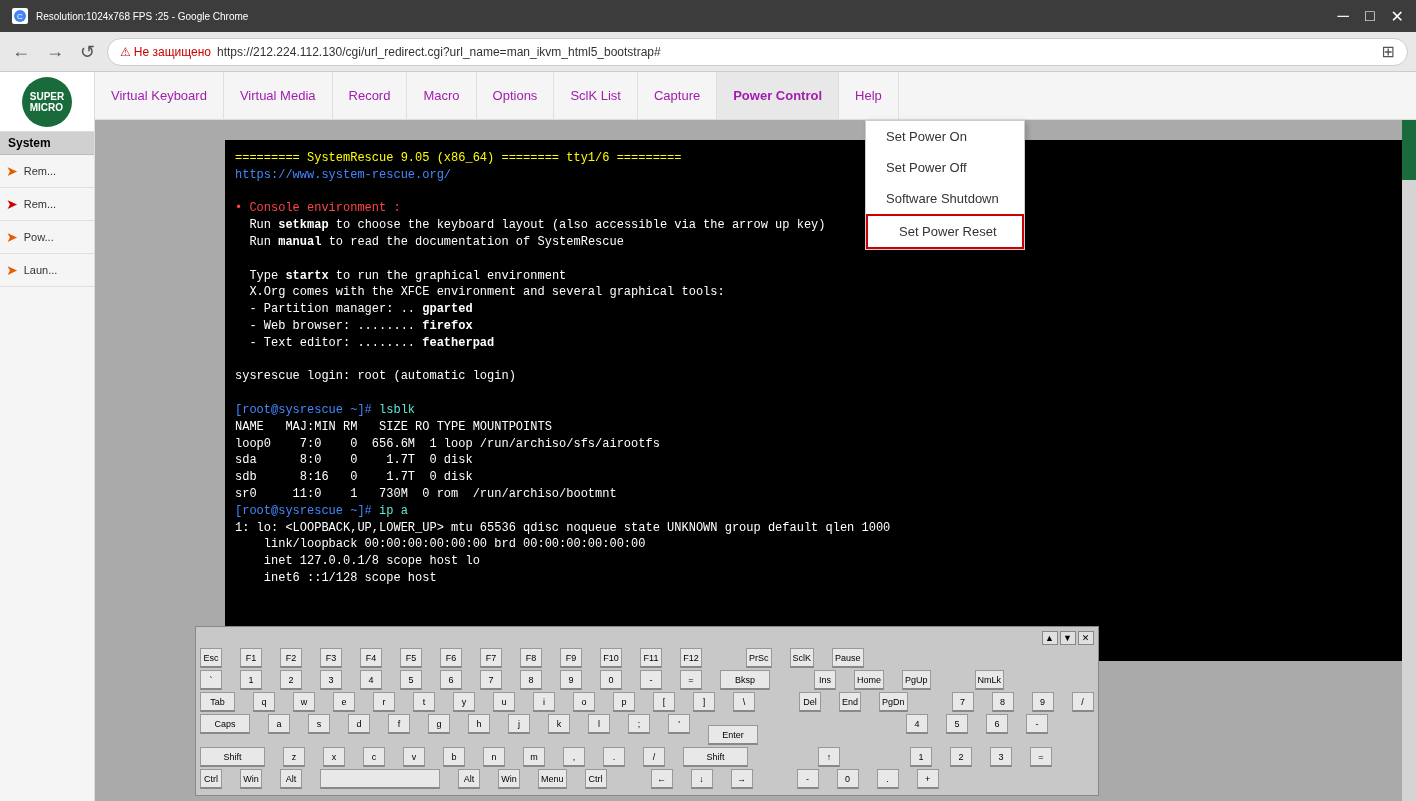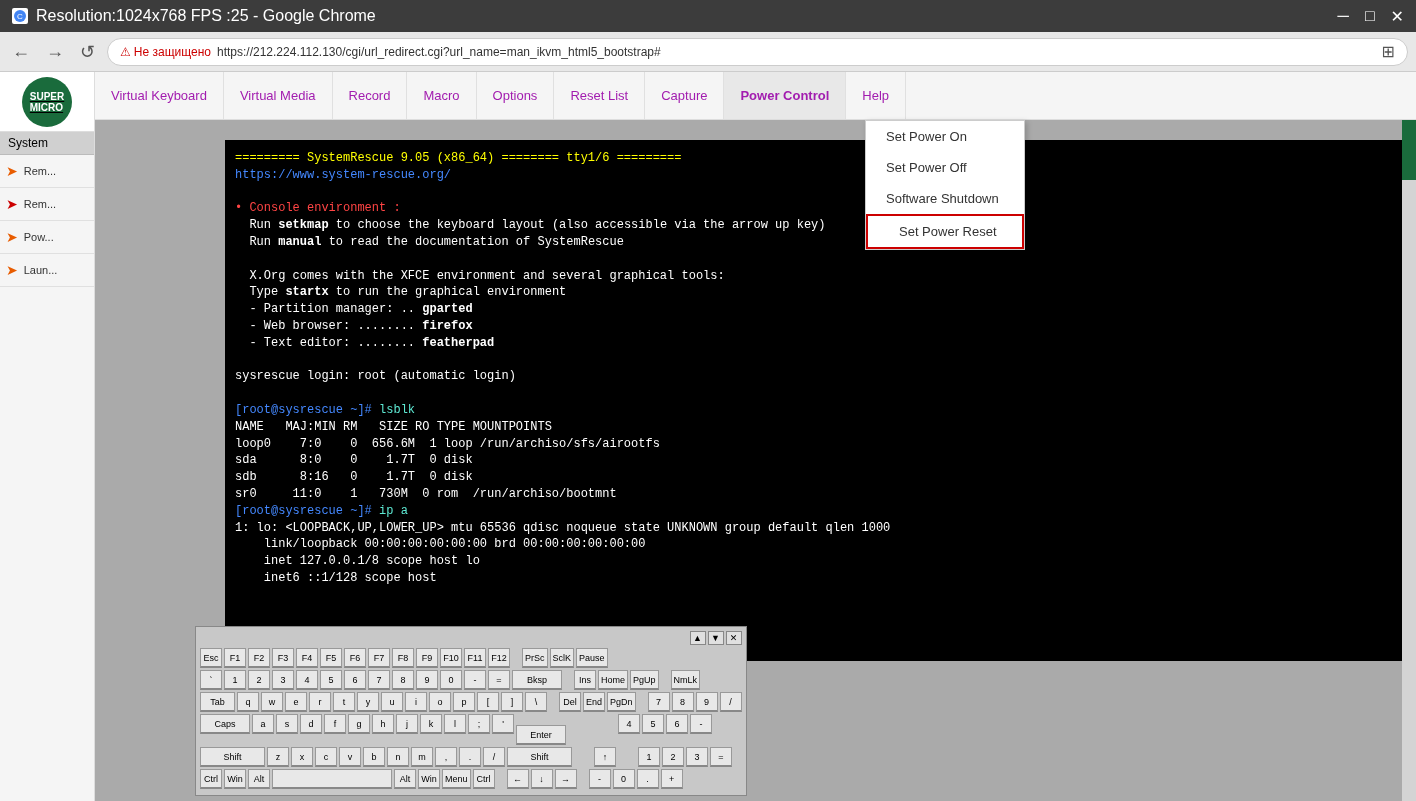--- a/index.html
+++ b/index.html
@@ -3,39 +3,39 @@
   <meta charset="utf-8">
   <style>
     * { box-sizing: border-box; margin: 0; padding: 0; }
     body { font-family: Arial, sans-serif; font-size: 13px; background: #ccc; overflow: hidden; width: 1416px; height: 801px; }
 
     
     .browser-window { width: 1416px; height: 801px; background: #f1f1f1; display: flex; flex-direction: column; }
     .title-bar { background: #3c3c3c; color: #fff; height: 32px; display: flex; align-items: center; justify-content: space-between; padding: 0 12px; font-size: 12px; flex-shrink: 0; }
     .title-bar-left { display: flex; align-items: center; gap: 8px; }
     .tab-favicon { width: 16px; height: 16px; background: #fff; border-radius: 2px; display: flex; align-items: center; justify-content: center; font-size: 9px; color: #333; }
-    .tab-title { font-size: 16px; }
+    .tab-title { font-size: 10px; }
     .title-bar-controls { display: flex; gap: 16px; font-size: 16px; cursor: pointer; }
 
     .address-bar-row { background: #e8e8e8; height: 40px; display: flex; align-items: center; padding: 0 8px; gap: 8px; flex-shrink: 0; border-bottom: 1px solid #ccc; }
     .nav-btn { background: none; border: none; font-size: 18px; cursor: pointer; color: #555; padding: 4px; }
     .nav-btn:disabled { color: #ccc; }
     .address-box { flex: 1; display: flex; align-items: center; background: #fff; border: 1px solid #ccc; border-radius: 20px; height: 28px; padding: 0 12px; gap: 6px; }
     .not-secure { color: #c00; font-size: 12px; display: flex; align-items: center; gap: 3px; }
     .address-url { font-size: 12px; color: #333; }
     .translate-icon { margin-left: auto; font-size: 16px; color: #555; }
 
     
     .app-content { display: flex; flex: 1; overflow: hidden; }
 
     
     .sidebar { width: 95px; background: #f5f5f5; border-right: 1px solid #ddd; display: flex; flex-direction: column; flex-shrink: 0; }
-    .sidebar-logo { height: 60px; background: #fff; display: flex; align-items: center; justify-content: center; border-bottom: 1px solid #ddd; text-decoration: underline; }
+    .sidebar-logo { height: 60px; background: #fff; display: flex; align-items: center; justify-content: center; border-bottom: 1px solid #ddd; }
     .logo-circle { width: 50px; height: 50px; border-radius: 50%; background: #1a6b3c; display: flex; align-items: center; justify-content: center; color: #fff; font-size: 10px; font-weight: bold; }
-    .sidebar-system { background: #d0d0d0; padding: 4px 8px; font-size: 12px; font-weight: normal; border-bottom: 1px solid #bbb; }
+    .sidebar-system { background: #d0d0d0; padding: 4px 8px; font-size: 12px; font-weight: bold; border-bottom: 1px solid #bbb; }
     .sidebar-item { display: flex; align-items: center; gap: 6px; padding: 8px 6px; font-size: 11px; color: #333; border-bottom: 1px solid #e0e0e0; cursor: pointer; }
     .sidebar-arrow { color: #e85c00; font-size: 14px; }
     .sidebar-arrow-red { color: #cc0000; }
 
     
     .main-area { flex: 1; display: flex; flex-direction: column; overflow: hidden; position: relative; }
 
     
     .top-nav { background: #f5f5f5; border-bottom: 1px solid #ddd; height: 48px; display: flex; align-items: stretch; flex-shrink: 0; }
     .nav-item { padding: 0 16px; display: flex; align-items: center; cursor: pointer; font-size: 13px; color: #a21caf; border-right: 1px solid #e0e0e0; white-space: nowrap; }
@@ -55,21 +55,21 @@
     .t-white { color: #5eead4; }
 
     
     .scrollbar-track { position: absolute; right: 0; top: 0; bottom: 0; width: 14px; background: #d4d4d4; }
     .scrollbar-thumb { width: 14px; height: 60px; background: #1a6b3c; position: absolute; top: 0; }
 
     
     .vkeyboard { position: absolute; bottom: 5px; left: 100px; background: #c8c8c8; border: 1px solid #888; padding: 4px; z-index: 10; }
     .vkeyboard-titlebar { display: flex; justify-content: flex-end; gap: 2px; margin-bottom: 3px; }
     .vk-btn-small { width: 16px; height: 14px; background: #e0e0e0; border: 1px solid #888; font-size: 9px; cursor: pointer; display: flex; align-items: center; justify-content: center; }
-    .vk-row { display: flex; gap: 2px; margin-bottom: 2px; }
+    .vk-row { display: flex; gap: 18px; margin-bottom: 2px; }
     .vk-key { min-width: 22px; height: 20px; background: #e8e8e8; border: 1px solid #999; border-bottom: 2px solid #888; font-size: 9px; display: flex; align-items: center; justify-content: center; cursor: pointer; padding: 0 2px; white-space: nowrap; }
     .vk-key.enter { min-width: 50px; margin-top: 11px; }
     .vk-key.shift { min-width: 65px; }
     .vk-key.caps { min-width: 50px; }
     .vk-key.tab { min-width: 35px; }
     .vk-key.backspace { min-width: 50px; }
     .vk-key.space { min-width: 120px; }
     .vk-sep { width: 8px; }
 
     
@@ -141,21 +141,21 @@
     </div>
 
     <div class="main-area">
 
       <div class="top-nav">
         <div class="nav-item">Virtual Keyboard</div>
         <div class="nav-item">Virtual Media</div>
         <div class="nav-item">Record</div>
         <div class="nav-item">Macro</div>
         <div class="nav-item">Options</div>
-        <div class="nav-item">Reset List</div>
+        <div class="nav-item">SclK List</div>
         <div class="nav-item">Capture</div>
         <div class="nav-item power-control active">Power Control</div>
         <div class="nav-item">Help</div>
       </div>
 
       <div class="dropdown-menu">
         <div class="dropdown-item">Set Power On</div>
         <div class="dropdown-item">Set Power Off</div>
         <div class="dropdown-item">Software Shutdown</div>
         <div class="dropdown-item highlighted">Set Power Reset</div>
@@ -164,22 +164,22 @@
       <div class="content-area">
 
         <div class="kvm-terminal">
           <div class="terminal-line t-yellow">========= SystemRescue 9.05 (x86_64) ======== tty1/6 =========</div>
           <div class="terminal-line t-blue">    https://www.system-rescue.org/</div>
           <div class="terminal-line">&nbsp;</div>
           <div class="terminal-line t-red">• Console environment :</div>
           <div class="terminal-line">&nbsp; Run <span class="t-bold">setkmap</span> to choose the keyboard layout (also accessible via the arrow up key)</div>
           <div class="terminal-line">&nbsp; Run <span class="t-bold">manual</span> to read the documentation of SystemRescue</div>
           <div class="terminal-line">&nbsp;</div>
+          <div class="terminal-line">&nbsp; Type <span class="t-bold">startx</span> to run the graphical environment</div>
           <div class="terminal-line">&nbsp; X.Org comes with the XFCE environment and several graphical tools:</div>
-          <div class="terminal-line">&nbsp; Type <span class="t-bold">startx</span> to run the graphical environment</div>
           <div class="terminal-line">&nbsp; - Partition manager: .. <span class="t-bold">gparted</span></div>
           <div class="terminal-line">&nbsp; - Web browser: ........ <span class="t-bold">firefox</span></div>
           <div class="terminal-line">&nbsp; - Text editor: ........ <span class="t-bold">featherpad</span></div>
           <div class="terminal-line">&nbsp;</div>
           <div class="terminal-line">sysrescue login: root (automatic login)</div>
           <div class="terminal-line">&nbsp;</div>
           <div class="terminal-line t-blue">[root@sysrescue ~]# <span class="t-white">lsblk</span></div>
           <div class="terminal-line">NAME&nbsp;&nbsp; MAJ:MIN RM&nbsp;&nbsp; SIZE RO TYPE MOUNTPOINTS</div>
           <div class="terminal-line">loop0&nbsp;&nbsp;&nbsp; 7:0&nbsp;&nbsp;&nbsp; 0&nbsp; 656.6M&nbsp; 1 loop /run/archiso/sfs/airootfs</div>
           <div class="terminal-line">sda&nbsp;&nbsp;&nbsp;&nbsp;&nbsp; 8:0&nbsp;&nbsp;&nbsp; 0&nbsp;&nbsp;&nbsp; 1.7T&nbsp; 0 disk</div>

